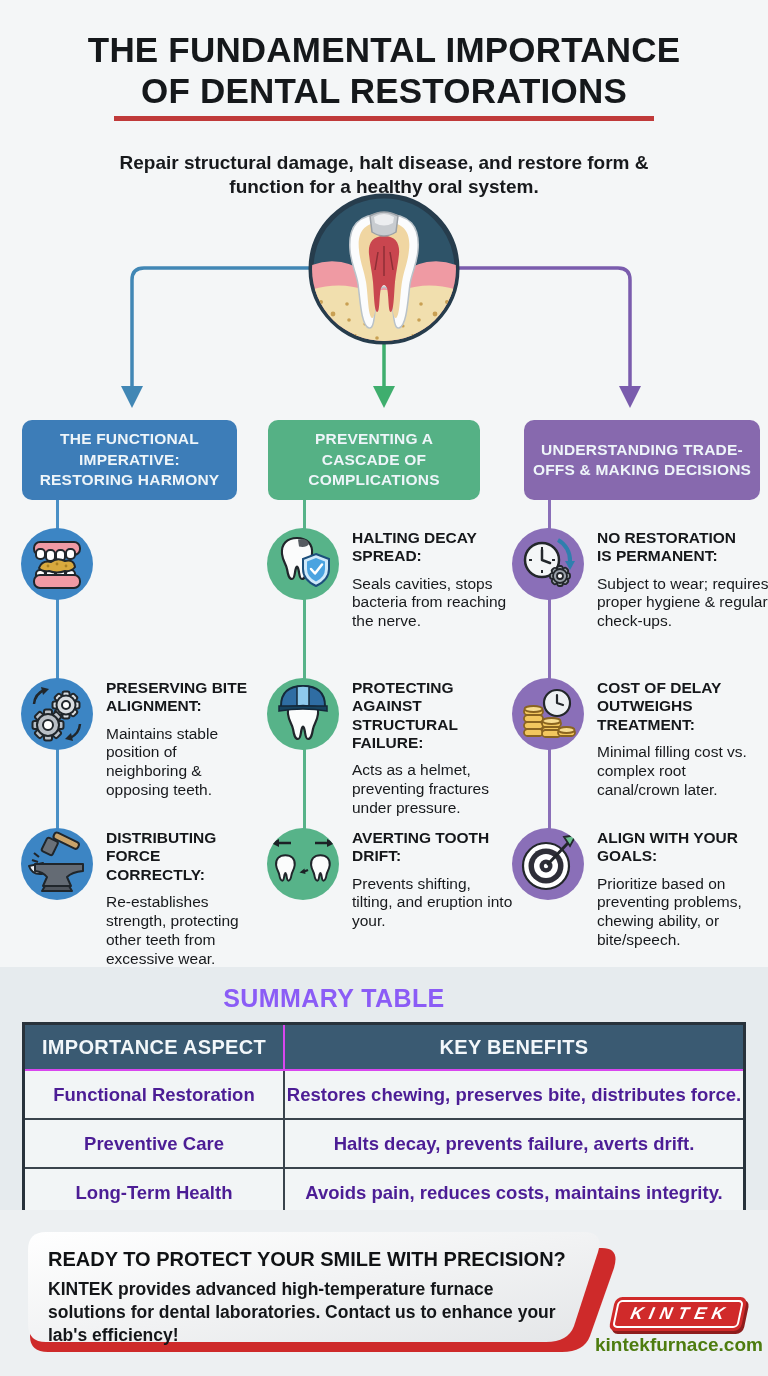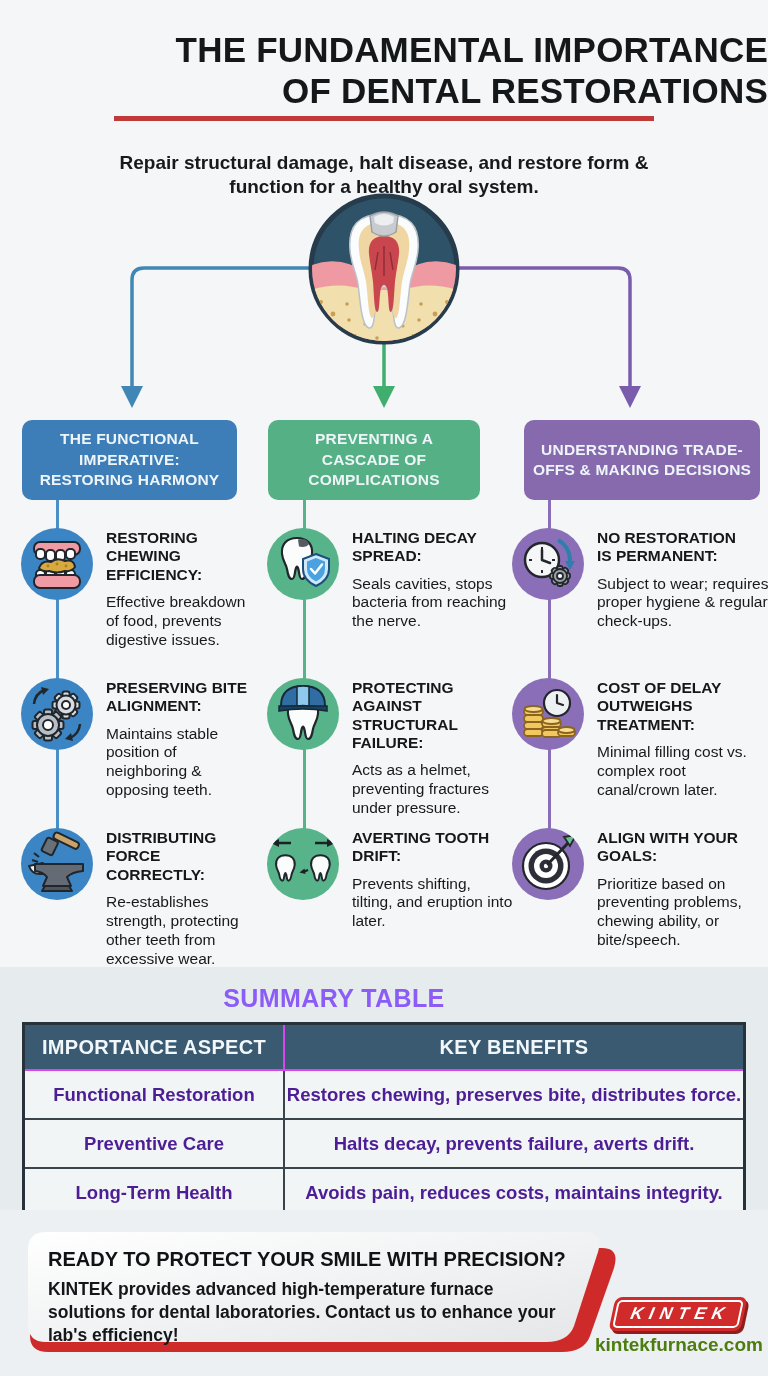--- a/index.html
+++ b/index.html
@@ -1,20 +1,20 @@
 <!DOCTYPE html>
 <html><head>
 <meta charset="utf-8">
 <style>
   html,body{margin:0;padding:0;}
   body{width:768px;height:1376px;font-family:"Liberation Sans",sans-serif;background:#f4f6f7;}
   .page{position:relative;width:768px;height:1376px;background:#f4f6f7;overflow:hidden;}
 
   
-  .main-title{position:absolute;top:30px;left:0;width:768px;text-align:right;
+  .main-title{position:absolute;top:30px;left:0;width:768px;text-align:center;
     font-weight:800;font-size:35px;line-height:1.16;color:#15181b;letter-spacing:.2px;}
   .red-rule{position:absolute;top:116px;left:114px;width:540px;height:5px;background:#c03a3a;}
   .subtitle{position:absolute;top:134px;left:94px;width:580px;text-align:center;
     font-size:19px;line-height:1.28;color:#17191c;font-weight:600;margin-top:17px;}
 
   
   .connectors{position:absolute;top:0;left:0;width:768px;height:420px;}
   .tooth-art{position:absolute;top:192px;left:307px;width:154px;height:154px;}
 
   
@@ -162,24 +162,20 @@
           </g>
         <rect x="13" y="47" width="46" height="13" rx="6" fill="#f09aa4"></rect>
         <path d="M18,40 Q21,32 30,34 Q36,29 44,33 Q53,31 54,39 Q50,44 44,43 Q36,46 28,43 Q21,44 18,40 Z" fill="#d8a93e"></path>
         <g fill="#a97f22" stroke="none">
             <circle cx="27" cy="38" r="1.4"></circle>
             <circle cx="36" cy="36" r="1.4"></circle>
             <circle cx="45" cy="38" r="1.4"></circle>
           </g>
       </g>
     </svg>
-    <div class="item-text">
-      <div class="item-title">RESTORING CHEWING EFFICIENCY:</div>
-      <div class="item-body">Effective breakdown of food, prevents digestive issues.</div>
-    </div>
   </div>
 
   <div class="item c1 r2">
     <svg class="icon-circle bg-blue" viewBox="0 0 72 72">
       <g stroke="#20262b" stroke-width="2">
         <path d="M13,26 A17,17 0 0 1 23,12" fill="none" stroke-width="2.5"></path>
           <polygon points="20,9 28,11 22,17" fill="#20262b" stroke="none"></polygon>
         <path d="M59,46 A17,17 0 0 1 49,60" fill="none" stroke-width="2.5"></path>
           <polygon points="52,63 44,61 50,55" fill="#20262b" stroke="none"></polygon>
         <g transform="translate(45,27)" fill="#d8dce0">
@@ -268,21 +264,21 @@
         <path d="M24,15 H11" fill="none"></path>
           <polygon points="12,11 12,19 4,15" stroke="none"></polygon>
         <path d="M48,15 H61" fill="none"></path>
           <polygon points="60,11 60,19 68,15" stroke="none"></polygon>
         <path d="M41,42 l-5,2" fill="none"></path>
           <polygon points="37.5,40.5 38.5,46 32.5,44.5" stroke="none"></polygon>
       </g>
     </svg>
     <div class="item-text">
       <div class="item-title">AVERTING TOOTH DRIFT:</div>
-      <div class="item-body">Prevents shifting, tilting, and eruption into later.</div>
+      <div class="item-body">Prevents shifting, tilting, and eruption into your.</div>
     </div>
   </div>
 
   <div class="item c3 r1">
     <svg class="icon-circle bg-purple" viewBox="0 0 72 72">
       <path d="M46,12 A23,23 0 0 1 58,33" fill="none" stroke="#2f7fae" stroke-width="4"></path>
       <polygon points="53,33 63,33 58,42" fill="#2f7fae"></polygon>
       <circle cx="30" cy="32" r="17" fill="#f4f6f7" stroke="#23272b" stroke-width="2.5"></circle>
       <path d="M30,19 v3 M30,42 v3 M17,32 h3 M40,32 h3" stroke="#23272b" stroke-width="2"></path>
       <path d="M30,32 V22 M30,32 L38,35" stroke="#23272b" stroke-width="2.5" stroke-linecap="round" fill="none"></path>

